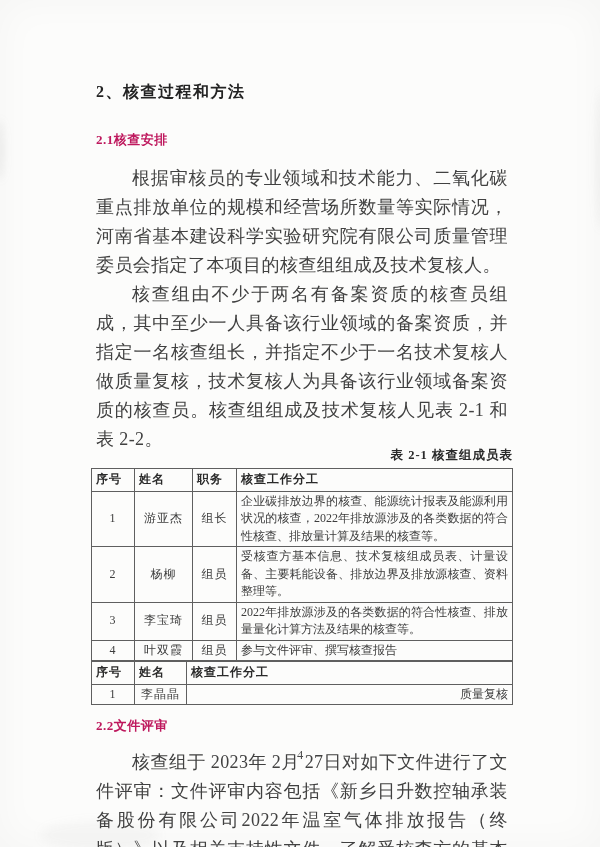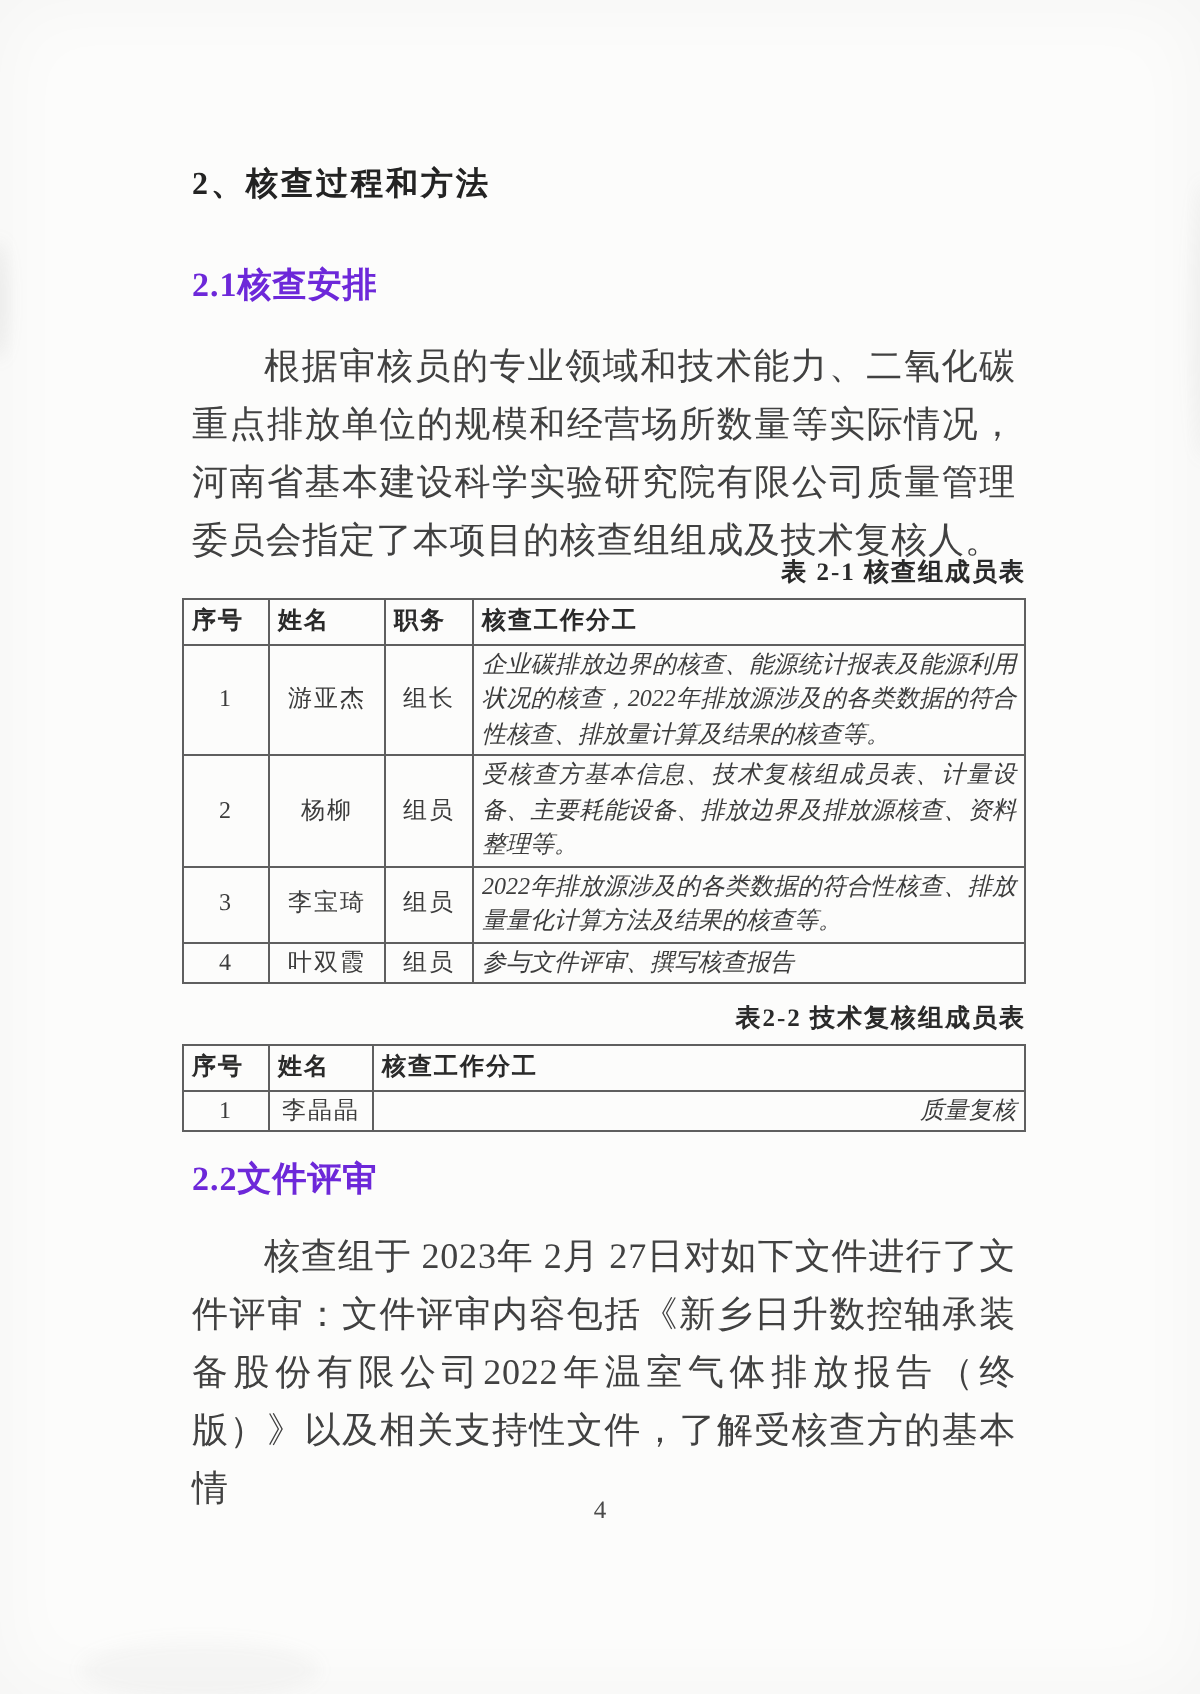--- a/index.html
+++ b/index.html
@@ -15,21 +15,21 @@
   .content{
     position:absolute;
     left:96px;top:82px;
     width:412px;
   }
   .h-main{
     font-size:16px;font-weight:bold;color:#232323;
     margin:0;letter-spacing:1.5px;
   }
   .h-sub{
-    font-size:17px;font-weight:bold;color:#6d28d9;
+    font-size:13px;font-weight:bold;color:#be185d;
     margin:28px 0 0 0;letter-spacing:0.5px;
   }
   .para{
     font-size:18px;line-height:29px;color:#414141;
     text-align:justify;text-justify:inter-character;
     text-indent:2em;margin:15px 0 0 0;letter-spacing:0.4px;
   }
   .para.tight{margin-top:0;}
   .tbl-caption{
     font-size:12.5px;font-weight:bold;color:#2a2a2a;
@@ -49,21 +49,21 @@
     border:1px solid #5f5f5f;
     padding:1px 4px;
     line-height:17.5px;
     vertical-align:middle;
   }
   table.doc-table th{
     font-weight:bold;color:#2a2a2a;text-align:left;
     padding:2px 4px;letter-spacing:1px;
   }
   td.c{text-align:center;letter-spacing:1px;}
-  td.work{text-align:justify;text-justify:inter-character;font-style:italic;}
+  td.work{text-align:justify;text-justify:inter-character;}
   td.work.center{text-align:right;}
   .page-number{
     position:absolute;left:0;top:748px;width:600px;
     text-align:center;font-size:12.5px;color:#4a4a4a;
   }
   
   .smudge{position:absolute;border-radius:50%;filter:blur(4px);pointer-events:none;}
   .smudge.a{left:-6px;top:120px;width:10px;height:60px;background:rgba(120,120,120,0.10);}
   .smudge.b{right:-8px;top:90px;width:12px;height:140px;background:rgba(130,130,130,0.08);}
   .smudge.c{left:40px;top:820px;width:120px;height:30px;background:rgba(140,140,140,0.05);}
@@ -77,20 +77,21 @@
   <div class="smudge c"></div>
 
   <div class="content">
 
     <div class="h-main">2、核查过程和方法</div>
 
     <div class="h-sub">2.1核查安排</div>
 
     <p class="para">根据审核员的专业领域和技术能力、二氧化碳重点排放单位的规模和经营场所数量等实际情况，河南省基本建设科学实验研究院有限公司质量管理委员会指定了本项目的核查组组成及技术复核人。</p>
 
+    <p class="para tight">核查组由不少于两名有备案资质的核查员组成，其中至少一人具备该行业领域的备案资质，并指定一名核查组长，并指定不少于一名技术复核人做质量复核，技术复核人为具备该行业领域备案资质的核查员。核查组组成及技术复核人见表 2-1 和表 2-2。</p>
 
     <div class="tbl-caption">表 2-1  核查组成员表</div>
 
     <table class="doc-table">
       <colgroup>
         <col style="width:43px">
           <col style="width:58px">
           <col style="width:44px">
           <col>
       </colgroup>
@@ -123,21 +124,20 @@
         </tr>
         <tr>
           <td class="c">4</td>
           <td class="c">叶双霞</td>
           <td class="c">组员</td>
           <td class="work">参与文件评审、撰写核查报告</td>
         </tr>
       </tbody>
     </table>
 
-    <div class="tbl-caption second">表2-2  技术复核组成员表</div>
 
     <table class="doc-table">
       <colgroup>
         <col style="width:43px">
           <col style="width:52px">
           <col>
       </colgroup>
       <thead>
         <tr>
           <th>序号</th>

